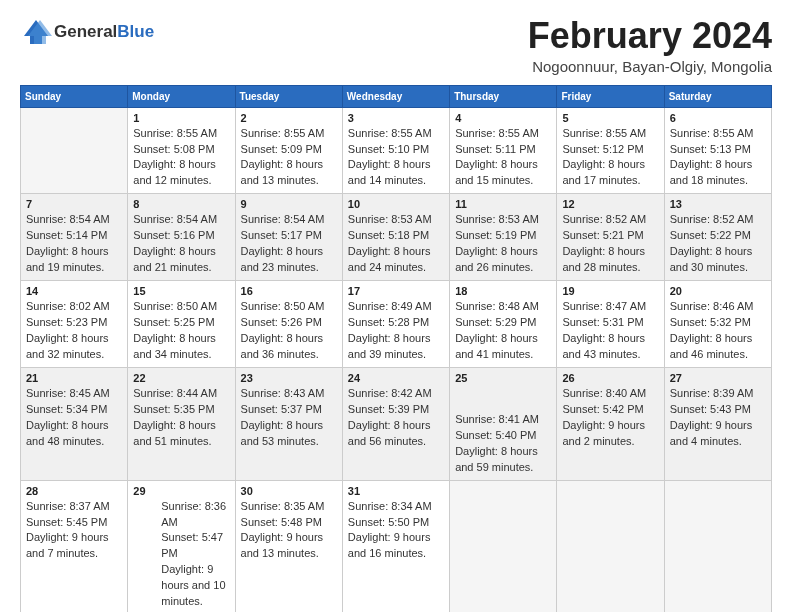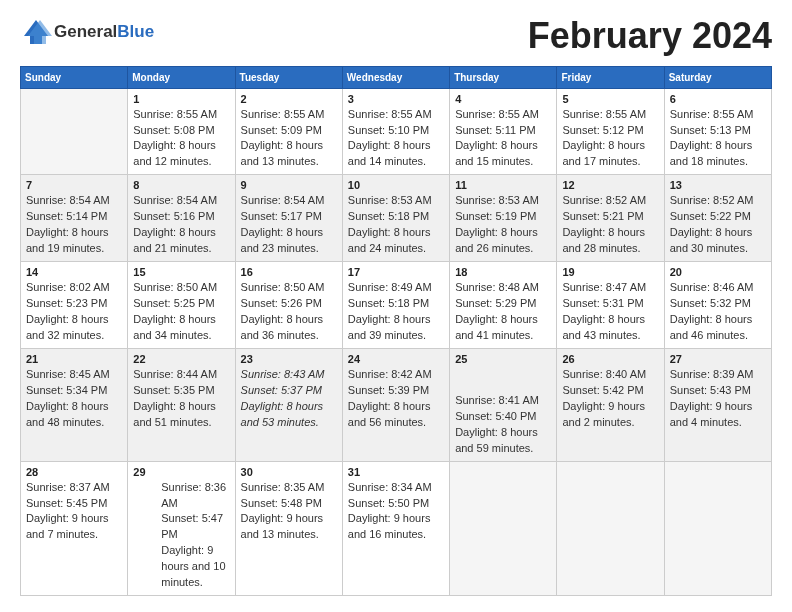--- a/index.html
+++ b/index.html
@@ -101,20 +101,21 @@
           <polygon points="16,4 28,20 22,20 22,28 10,28 10,20 4,20" fill="#2a6cbf"></polygon>
           <polygon points="20,4 32,20 26,20 26,28 14,28 14,20 8,20" fill="#4a90d9" opacity="0.6"></polygon>
         </svg>
         <div>
           <span style="font-size:17px;font-weight:bold;color:#333;">General</span><span style="font-size:17px;font-weight:bold;color:#2a6cbf;">Blue</span>
         </div>
       </div>
     </div>
     <div class="title-block">
       <div class="month-title">February 2024</div>
+      <div class="location">Nogoonnuur, Bayan-Olgiy, Mongolia</div>
     </div>
   </div>
 
   <table class="calendar">
     <thead>
       <tr>
         <th>Sunday</th>
         <th>Monday</th>
         <th>Tuesday</th>
         <th>Wednesday</th>
@@ -222,21 +223,21 @@
           </td>
           <td>
             <div class="day-number">16</div>
             <div class="day-info" style="white-space: pre-line;">Sunrise: 8:50 AM
 Sunset: 5:26 PM
 Daylight: 8 hours and 36 minutes.</div>
           </td>
           <td>
             <div class="day-number">17</div>
             <div class="day-info" style="white-space: pre-line;">Sunrise: 8:49 AM
-Sunset: 5:18 PM
+Sunset: 5:28 PM
 Daylight: 8 hours and 39 minutes.</div>
           </td>
           <td>
             <div class="day-number">18</div>
             <div class="day-info" style="white-space: pre-line;">Sunrise: 8:48 AM
 Sunset: 5:29 PM
 Daylight: 8 hours and 41 minutes.</div>
           </td>
           <td>
             <div class="day-number">19</div>
@@ -259,21 +260,21 @@
 Daylight: 8 hours and 48 minutes.</div>
           </td>
           <td>
             <div class="day-number">22</div>
             <div class="day-info" style="white-space: pre-line;">Sunrise: 8:44 AM
 Sunset: 5:35 PM
 Daylight: 8 hours and 51 minutes.</div>
           </td>
           <td>
             <div class="day-number">23</div>
-            <div class="day-info" style="white-space: pre-line; font-style: italic;">Sunrise: 8:43 AM
+            <div class="day-info" style="white-space: pre-line;">Sunrise: 8:43 AM
 Sunset: 5:37 PM
 Daylight: 8 hours and 53 minutes.</div>
           </td>
           <td>
             <div class="day-number">24</div>
             <div class="day-info" style="white-space: pre-line;">Sunrise: 8:42 AM
 Sunset: 5:39 PM
 Daylight: 8 hours and 56 minutes.</div>
           </td>
           <td>

